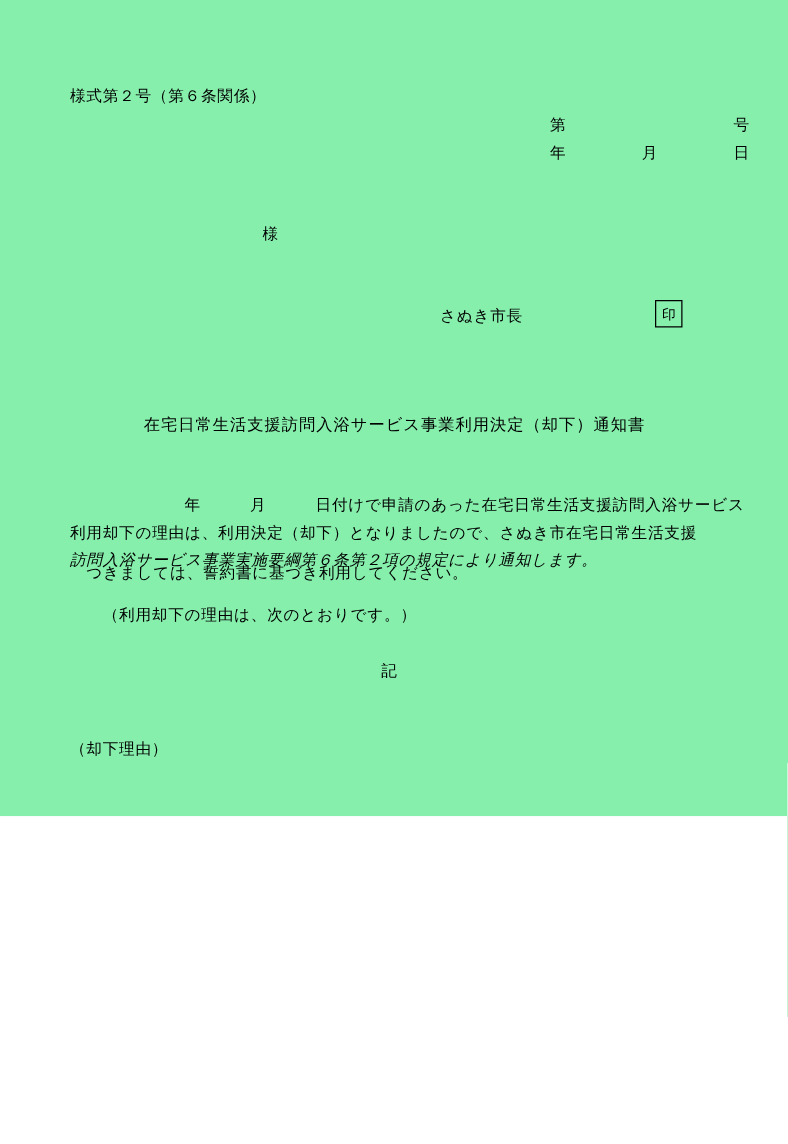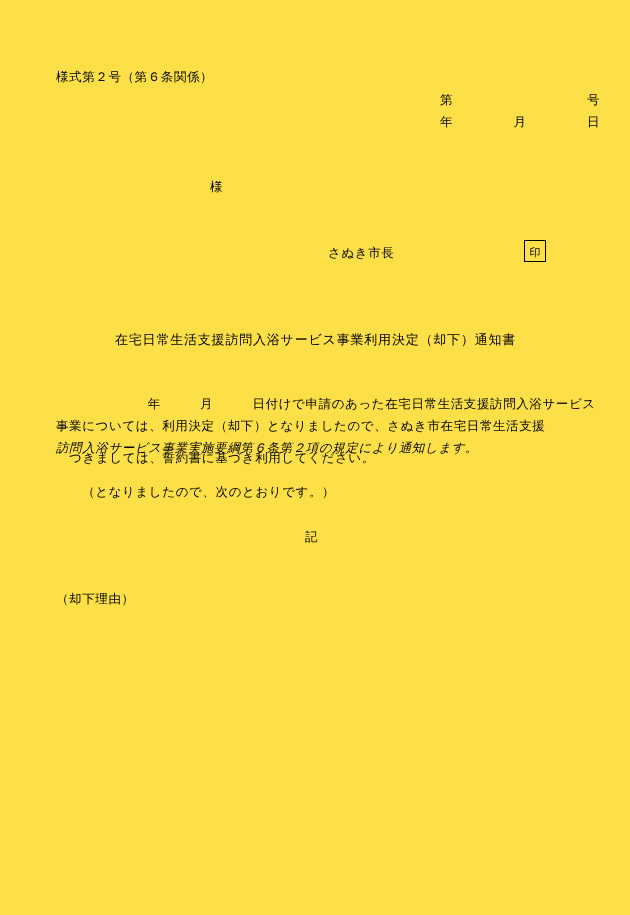--- a/index.html
+++ b/index.html
@@ -7,22 +7,22 @@
     padding: 0;
     background: #ffffff;
   }
   body {
     font-family: "Liberation Serif", "DejaVu Serif", serif;
     color: #000000;
   }
   #page {
     position: relative;
     width: 630px;
-    height: 915px;
-    background: #fde047;
+    height: 653px;
+    background: #86efac;
     overflow: hidden;
   }
   .txt {
     position: absolute;
     white-space: pre;
     font-size: 12.5px;
     line-height: 1.5;
     letter-spacing: 0.6px;
   }
   #form-no {
@@ -41,21 +41,21 @@
     top: 113px;
     width: 160px;
     display: flex;
     justify-content: space-between;
   }
   #addressee {
     left: 210px;
     top: 178px;
   }
   #issuer {
-    left: 328px;
+    left: 352px;
     top: 244px;
   }
   #seal-box {
     position: absolute;
     left: 524px;
     top: 240px;
     width: 22px;
     height: 22px;
     border: 1px solid #000;
     font-size: 11px;
@@ -121,22 +121,22 @@
 
   <div class="txt" id="addressee">様</div>
 
   <div class="txt" id="issuer">さぬき市長</div>
 
   <div id="seal-box">印</div>
 
   <div class="txt" id="body-p1-l1">　　　　　　　年　　　月　　　日付けで申請のあった在宅日常生活支援訪問入浴サービス</div>
 
   <div class="txt" id="doc-title">在宅日常生活支援訪問入浴サービス事業利用決定（却下）通知書</div>
-  <div class="txt" id="body-p1-l2">事業については、利用決定（却下）となりましたので、さぬき市在宅日常生活支援</div>
+  <div class="txt" id="body-p1-l2">利用却下の理由は、利用決定（却下）となりましたので、さぬき市在宅日常生活支援</div>
   <div class="txt" id="body-p1-l3">訪問入浴サービス事業実施要綱第６条第２項の規定により通知します。</div>
   <div class="txt" id="body-p2">　つきましては、誓約書に基づき利用してください。</div>
-  <div class="txt" id="body-p3">　　（となりましたので、次のとおりです。）</div>
+  <div class="txt" id="body-p3">　　（利用却下の理由は、次のとおりです。）</div>
 
   <div class="txt" id="ki-mark">記</div>
 
   <div class="txt" id="reason-label">（却下理由）</div>
 
 </div>
 
 </body></html>

